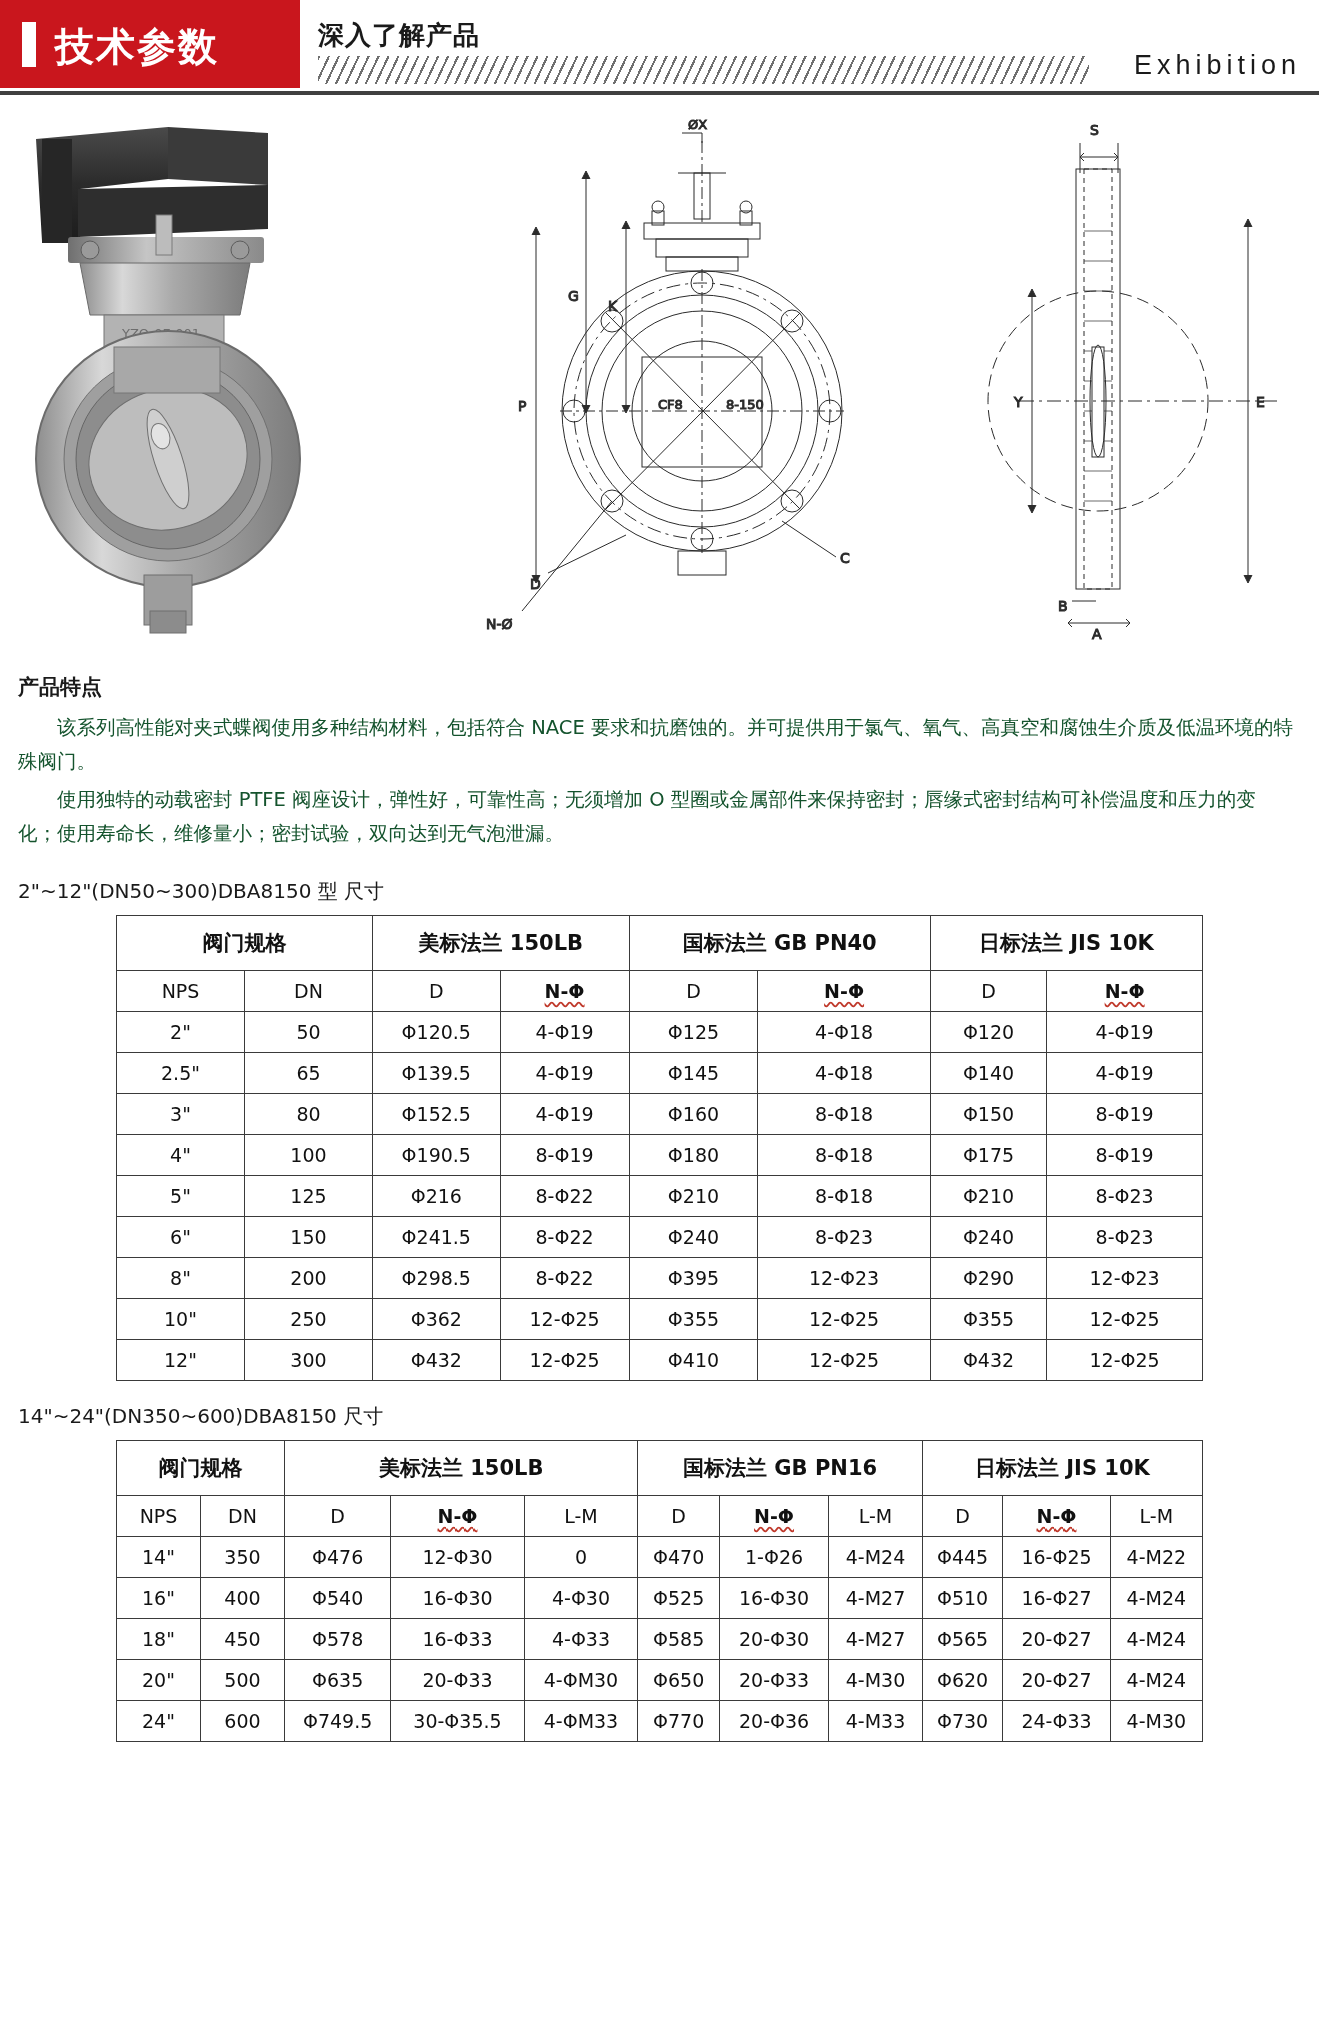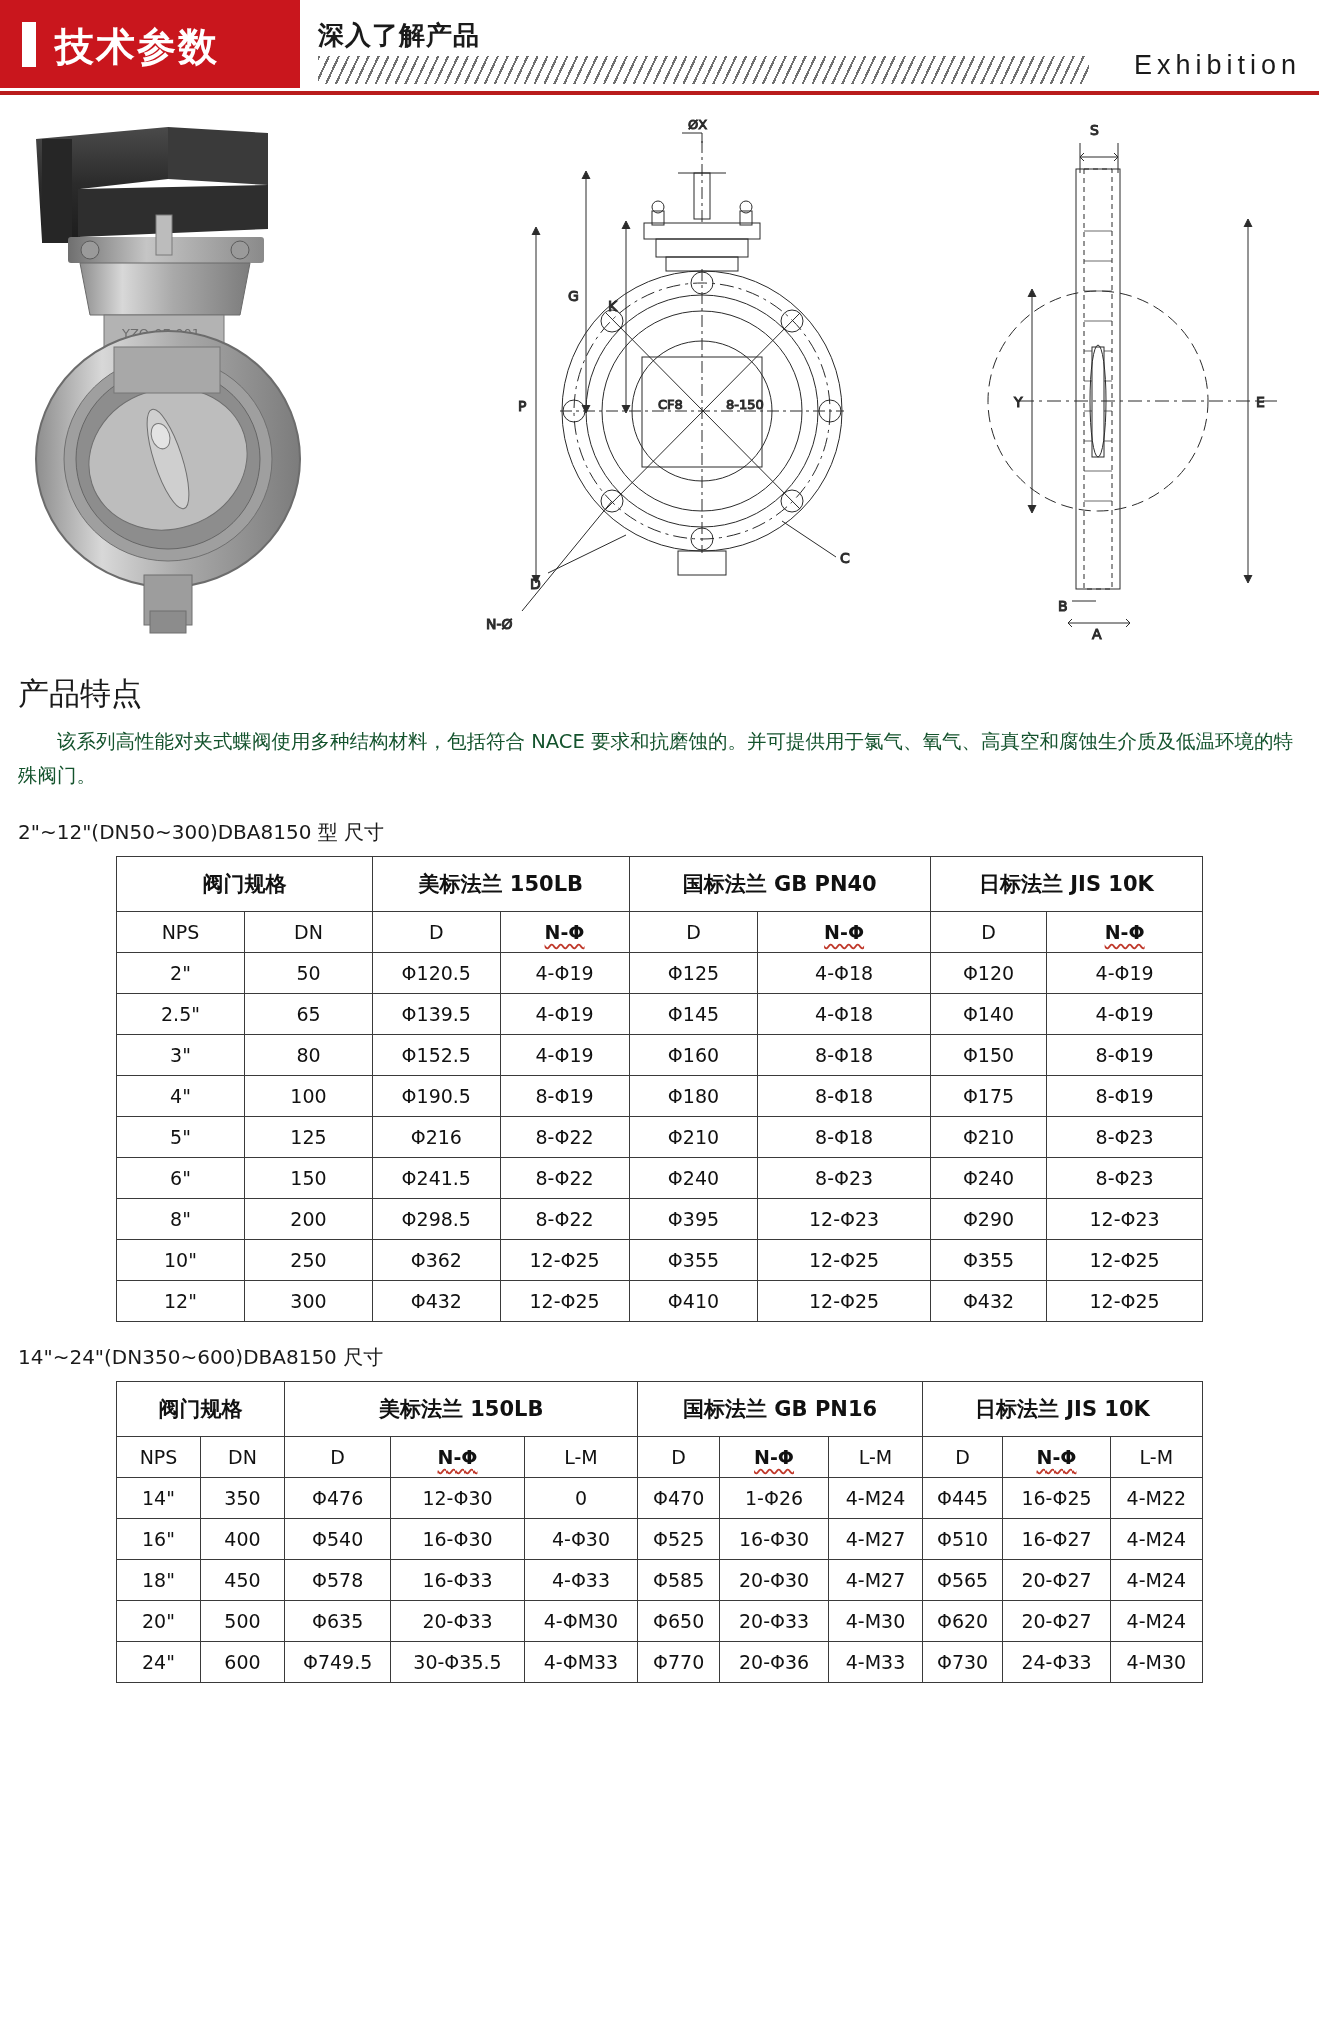--- a/index.html
+++ b/index.html
@@ -9,21 +9,21 @@
     background:#ffffff;
     font-family:"Liberation Sans", sans-serif;
     color:#1a1a1a;
   }
   .page { width:1319px; position:relative; }
 
   
   .header {
     position:relative;
     height:95px;
-    border-bottom:4px solid #b91c1c;
+    border-bottom:4px solid #404040;
     overflow:hidden;
   }
   .header-red-block {
     position:absolute; left:0; top:0;
     width:300px; height:88px;
     background:#c9161d;
   }
   .header-tick {
     position:absolute; left:22px; top:22px;
     width:14px; height:45px; background:#ffffff;
@@ -63,21 +63,21 @@
   .drawing {
     position:absolute;
     stroke:#2b2b2b; fill:none;
   }
   .dwg-mid { left:430px; top:10px; }
   .dwg-right { left:980px; top:10px; }
 
   
   .section-title {
     margin:2px 0 10px 18px;
-    font-size:31px; font-weight:normal;
+    font-size:21px; font-weight:bold;
     font-family:"DejaVu Sans", sans-serif;
   }
   .para {
     margin:0 26px 4px 18px;
     font-size:19.5px;
     line-height:1.75;
     text-indent:2em;
     font-family:"DejaVu Sans", sans-serif;
     color:#14532d;
   }
@@ -280,20 +280,21 @@
         <text x="78" y="500" font-size="14" fill="#2b2b2b" font-family="DejaVu Sans, sans-serif">B</text>
         <line x1="88" y1="512" x2="150" y2="512"></line>
         <path d="M92,508 l-4,4 l4,4 M146,508 l4,4 l-4,4"></path>
         <text x="112" y="528" font-size="14" fill="#2b2b2b" font-family="DejaVu Sans, sans-serif">A</text>
       </g>
     </svg>
   </div>
 
   <div class="section-title">产品特点</div>
   <p class="para">该系列高性能对夹式蝶阀使用多种结构材料，包括符合 NACE 要求和抗磨蚀的。并可提供用于氯气、氧气、高真空和腐蚀生介质及低温环境的特殊阀门。</p>
+  <p class="para">使用独特的动载密封 PTFE 阀座设计，弹性好，可靠性高；无须增加 O 型圈或金属部件来保持密封；唇缘式密封结构可补偿温度和压力的变化；使用寿命长，维修量小；密封试验，双向达到无气泡泄漏。</p>
 
   <div class="table-caption">2"~12"(DN50~300)DBA8150 型  尺寸</div>
   <table class="spec">
     <thead>
       <tr>
         <th class="group" colspan="2">阀门规格</th>
         <th class="group" colspan="2">美标法兰 150LB</th>
         <th class="group" colspan="2">国标法兰 GB  PN40</th>
         <th class="group" colspan="2">日标法兰 JIS 10K</th>
       </tr>

